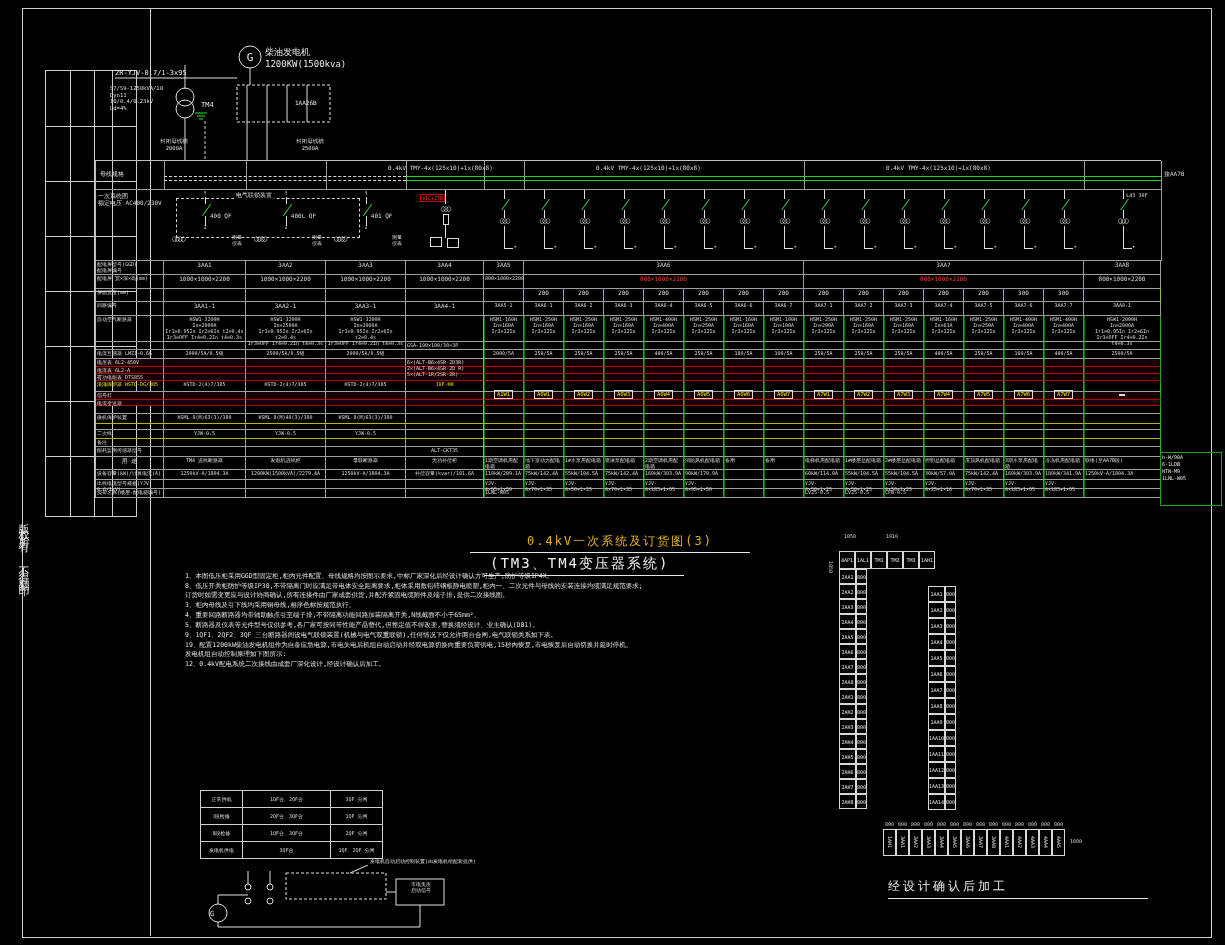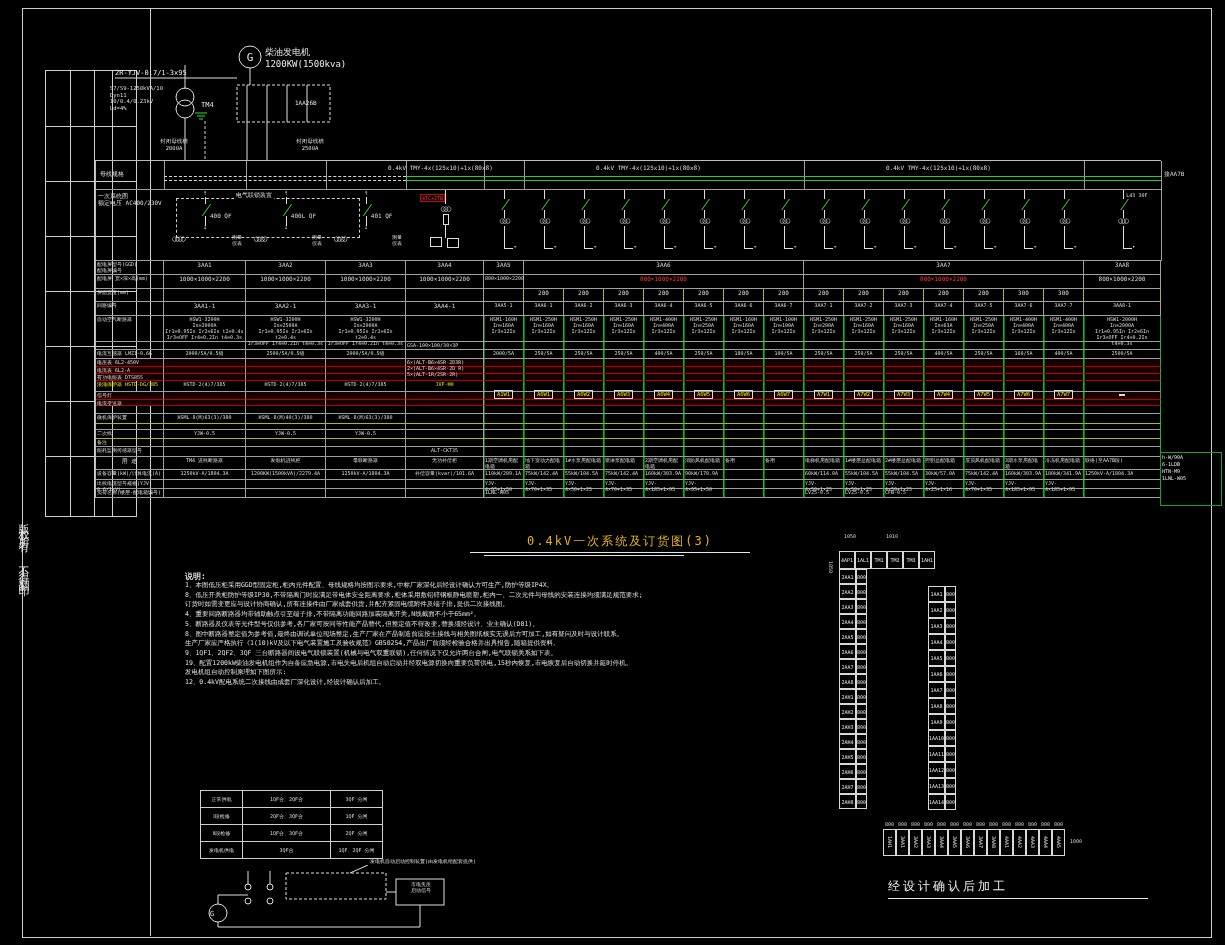--- a/index.html
+++ b/index.html
@@ -1028,34 +1028,33 @@
   <div class="gbox">
     <div>h-W/90A</div>
     <div>6-1LDB</div>
     <div>HTN-M9</div>
     <div>1LNL-W05</div>
   </div>
 
   <div class="abs" style="left:470px;top:533px;width:300px">
     <div class="title1 ctr">0.4kV一次系统及订货图(3)</div>
     <div class="uline" style="margin:2px 0;width:280px"></div>
+    <div class="title2" style="padding-left:20px">(TM3、TM4变压器系统)</div>
     <div class="uline" style="margin-top:2px;width:200px;margin-left:14px"></div>
   </div>
 
   <div class="abs" style="left:185px;top:572px;width:545px">
-    <div class="t8" style="font-weight:bold">说明:</div>
     <div>
 
     <div class="noteitem">1、本图低压柜采用GGD型固定柜,柜内元件配置、母线规格均按图示要求,中标厂家深化后经设计确认方可生产,防护等级IP4X。</div>
         <div class="noteitem">8、低压开关柜防护等级IP30,不带隔离门时应满足带电体安全距离要求,柜体采用敷铝锌钢板静电喷塑,柜内一、二次元件与母线的安装连接均须满足规范要求;
     订货时如需变更应与设计协商确认,所有连接件由厂家成套供货,并配齐紧固电缆附件及端子排,提供二次接线图。</div>
+        <div class="noteitem">3、柜内母线及引下线均采用铜母线,相序色标按规范执行。</div>
         <div class="noteitem">4、重要回路断路器均带辅助触点引至端子排,不带隔离功能回路加装隔离开关,N线截面不小于65mm²。</div>
         <div class="noteitem">5、断路器及仪表等元件型号仅供参考,各厂家可按同等性能产品替代,但整定值不得改变,替换须经设计、业主确认(D01)。</div>
-        <div class="noteitem">8、图中断路器整定值为参考值,最终由调试单位现场整定,生产厂家在产品制造前应按主接线与相关图纸核实无误后方可加工,如有疑问及时与设计联系。
-    生产厂家应严格执行《1(10)kV及以下电气装置施工及验收规范》GB50254,产品出厂前须经检验合格并出具报告,随箱提供资料。</div>
         <div class="noteitem">9、1QF1、2QF2、3QF 三台断路器间设电气联锁装置(机械与电气双重联锁),任何情况下仅允许两台合闸,电气联锁关系如下表。</div>
         <div class="noteitem">19、配置1200kW柴油发电机组作为自备应急电源,市电失电后机组自动启动并经双电源切换向重要负荷供电,15秒内恢复,市电恢复后自动切换并延时停机。
     发电机组自动控制原理如下图所示:</div>
         <div class="noteitem">12、0.4kV配电系统二次接线由成套厂深化设计,经设计确认后加工。</div>
       </div>
   </div>
 
   <div class="abs ntable" style="left:200px;top:790px">
     <div>
 

